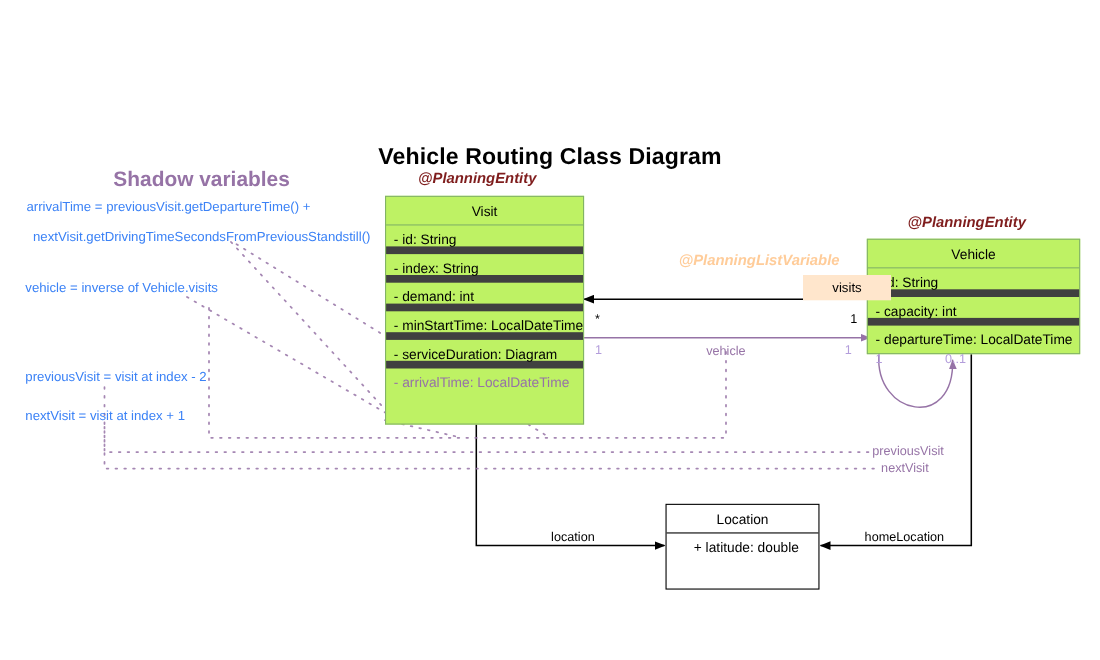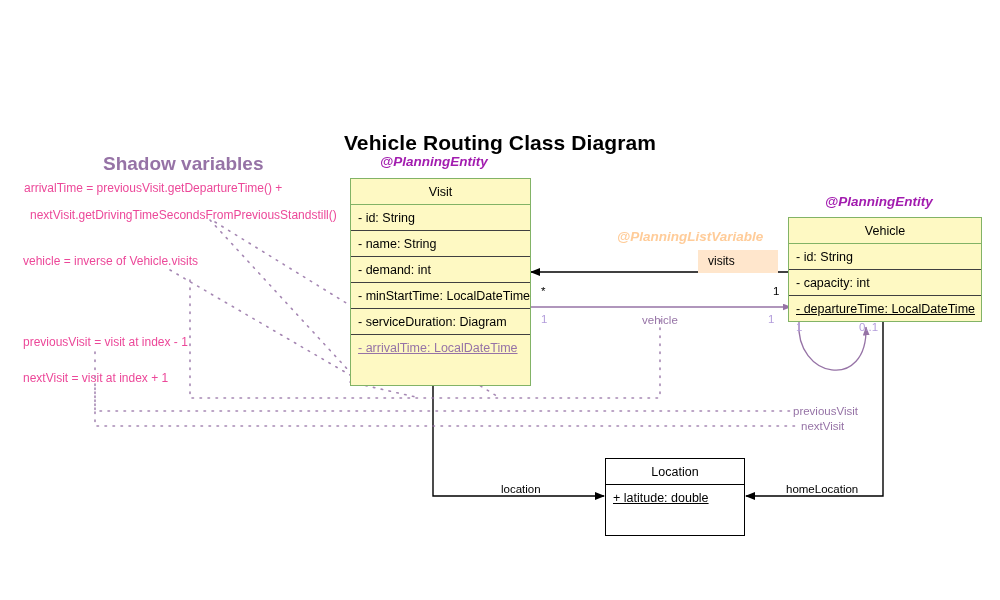--- a/index.html
+++ b/index.html
@@ -39,98 +39,100 @@
     font-weight: bold;
     color: #000000;
     letter-spacing: 0.1px;
     margin-top: 33px;
   }
 
   
   .uml-class {
     position: absolute;
     border: 1px solid #82b366;
-    background: #fef9c3;
+    background: #bef264;
     box-sizing: border-box;
   }
   .uml-class .cls-name {
     text-align: center;
     font-size: 12.5px;
     padding: 6px 4px;
     border-bottom: 1px solid #82b366;
     box-sizing: border-box;
     height: 26px;
     line-height: 14px;
     color: #000;
   }
   .uml-class .cls-attr {
     font-size: 12.5px;
     padding: 6px 0 6px 7px;
-    border-bottom: 1px solid #404040;
+    border-bottom: 7px solid #404040;
     box-sizing: border-box;
     height: 26px;
     line-height: 14px;
     white-space: nowrap;
     color: #000;
   }
-  .uml-class .cls-attr:last-child { border-bottom: none; text-decoration: underline; }
+  .uml-class .cls-attr:last-child { border-bottom: none; }
   .uml-class .cls-attr.shadow { color: #9673a6; }
 
   .uml-class.plain {
     border: 1px solid #000000;
     background: #ffffff;
   }
   .uml-class.plain .cls-name { border-bottom: 1px solid #000000; color:#000; }
-  .uml-class.plain .cls-attr { border-bottom: none; height: 26px; }
+  .uml-class.plain .cls-attr { border-bottom: none; height: 26px; text-align: center; }
 
   
   .stereotype {
     position: absolute;
     font-size: 13.5px;
     font-weight: bold;
     font-style: italic;
     white-space: nowrap;
   }
-  .stereotype.green { color: #a21caf; }
+  .stereotype.green { color: #7f1d1d; }
   .stereotype.orange { color: #ffcc99; }
 
   
   .section-header {
     position: absolute;
     font-size: 19px;
     font-weight: bold;
     color: #9673a6;
     white-space: nowrap;
   }
 
   
   .shadow-text {
     position: absolute;
     font-size: 12px;
-    color: #ec4899;
+    color: #3b82f6;
     white-space: nowrap;
   }
 
   
   .edge-label {
     position: absolute;
     font-size: 11.5px;
     white-space: nowrap;
     color: #000000;
   }
   .edge-label.purple { color: #9673a6; }
 
   .badge-label {
     position: absolute;
     font-size: 12px;
     background: #ffe6cc;
     color: #000000;
     padding: 4px 10px 5px 10px;
     white-space: nowrap;
-    box-sizing: border-box;
+    text-align: center;
+    box-sizing: border-box;
+    margin-left: 32px;
   }
 
   .mult {
     position: absolute;
     font-size: 11.5px;
     white-space: nowrap;
     color: #000000;
   }
   .mult.purple { color: #b39ddb; }
 </style>
@@ -192,30 +194,30 @@
   <div class="diagram-title">Vehicle Routing Class Diagram</div>
 
   <div class="section-header" style="left:103px; top:153px;">Shadow variables</div>
 
   <div class="shadow-text" style="left:24px; top:181px;">arrivalTime = previousVisit.getDepartureTime() +</div>
 
   <div class="shadow-text" style="left:30px; top:208px;">nextVisit.getDrivingTimeSecondsFromPreviousStandstill()</div>
 
   <div class="shadow-text" style="left:23px; top:254px;">vehicle = inverse of Vehicle.visits</div>
 
-  <div class="shadow-text" style="left:23px; top:335px;">previousVisit = visit at index - 1</div>
+  <div class="shadow-text" style="left:23px; top:335px;">previousVisit = visit at index - 2</div>
 
   <div class="shadow-text" style="left:23px; top:371px;">nextVisit = visit at index + 1</div>
 
   <div class="stereotype green" style="left:380px; top:154px;">@PlanningEntity</div>
 
   <div class="uml-class" id="class-visit" style="left:350px; top:178px; width:181px; height:208px;">
     <div class="cls-name">Visit</div>
     <div class="cls-attr">- id: String</div>
-    <div class="cls-attr">- name: String</div>
+    <div class="cls-attr">- index: String</div>
     <div class="cls-attr">- demand: int</div>
     <div class="cls-attr">- minStartTime: LocalDateTime</div>
     <div class="cls-attr">- serviceDuration: Diagram</div>
     <div class="cls-attr shadow">- arrivalTime: LocalDateTime</div>
   </div>
 
   <div class="stereotype green" style="left:825px; top:194px;">@PlanningEntity</div>
 
   <div class="uml-class" id="class-vehicle" style="left:788px; top:217px; width:194px; height:105px;">
     <div class="cls-name">Vehicle</div>

